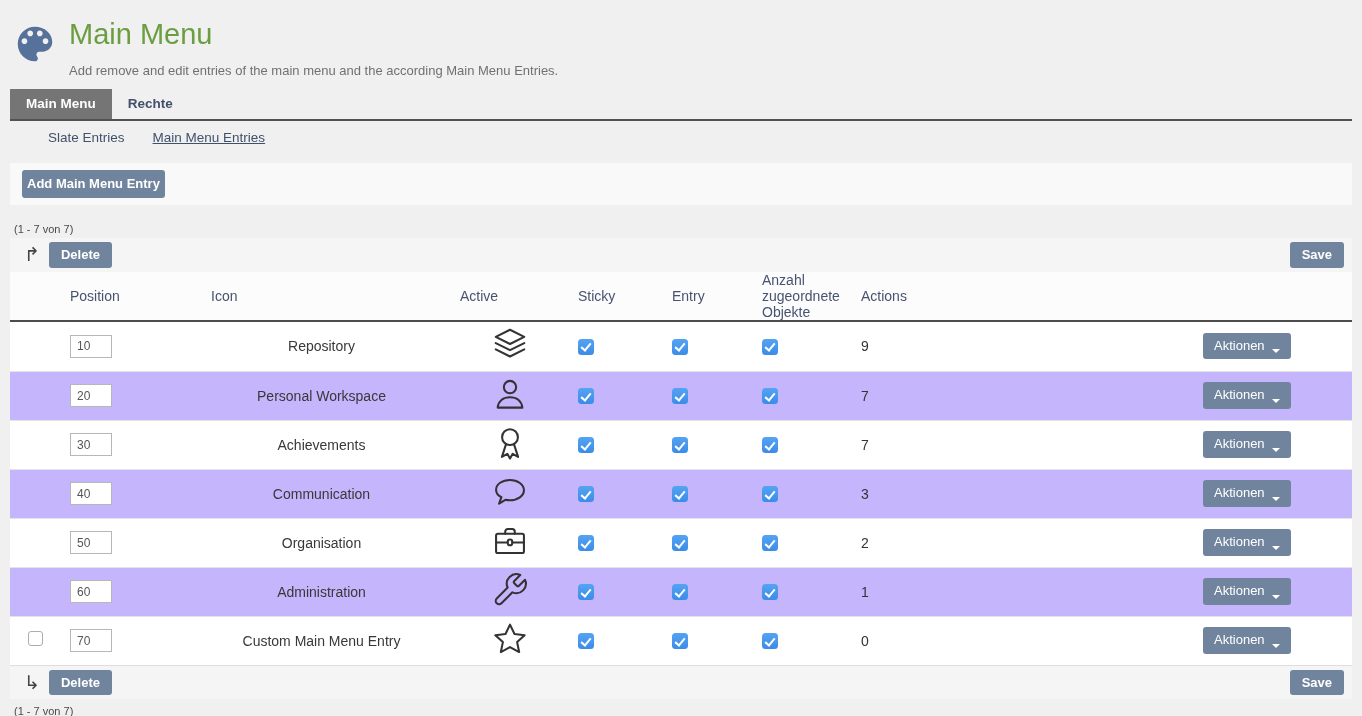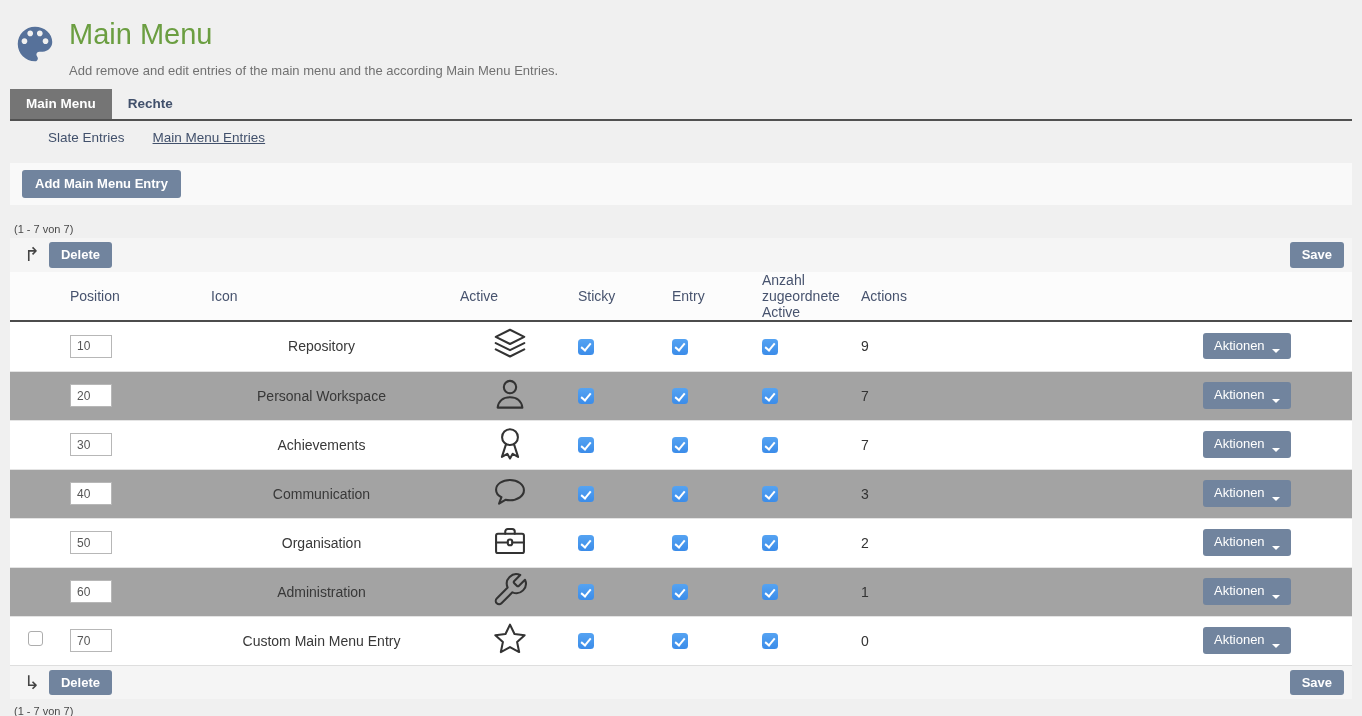--- a/index.html
+++ b/index.html
@@ -34,21 +34,21 @@
   .subtabbar { display: flex; gap: 28px; padding: 9px 0 8px 24px; margin-left: 24px; }
   .subtab { font-size: 13.5px; color: #41506b; cursor: pointer; }
   .subtab.active { text-decoration: underline; }
 
   
   .add-toolbar { margin: 10px 10px 0 10px; background: #f9f9f9; padding: 7px 12px; }
 
   .btn {
     background: var(--slate); color: #fff; border: none; border-radius: 3px;
     font-family: inherit; font-size: 13px; font-weight: 700; cursor: pointer;
-    padding: 6px 13px; line-height: 1.2;
+    padding: 6px 5px; line-height: 1.2;
   }
   .btn-small { padding: 5px 12px; }
   .btn-aktionen { display: inline-flex; align-items: flex-end; gap: 7px; padding: 5px 11px 6px 11px; font-weight: 400; font-size: 13px; }
   .caret { width: 0; height: 0; border-left: 4px solid transparent; border-right: 4px solid transparent; border-top: 4.5px solid #fff; display: inline-block; }
 
   
   .pagination { font-size: 11px; color: #4a4a4a; margin: 18px 0 3px 14px; }
   .pagination.bottom { margin: 6px 0 0 14px; }
 
   
@@ -62,21 +62,21 @@
     display: grid;
     grid-template-columns: 50px 113px 277px 118px 94px 90px 99px 342px 1fr;
     padding-left: 10px;
     align-items: center;
   }
   .thead { background: #fcfcfc; border-bottom: 2px solid #4c4c4c; min-height: 34px; }
   .thead .hcell { font-size: 14px; color: #47536e; }
   .c-icon-pad { padding-left: 28px; }
 
   .trow { min-height: 49px; background: #fff; }
-  .trow.alt { background: #a3a3a3; }
+  .trow.alt { background: #c4b5fd; }
   .trow + .trow { border-top: 1px solid #e4e4e4; }
 
   .pos-input {
     width: 42px; height: 23px; border: 1px solid #b7b7b7; border-radius: 0;
     font-family: inherit; font-size: 12px; color: #555; padding: 2px 6px; background: #fff;
   }
   .cell-title { font-size: 14px; color: #383838; text-align: center; }
   .row-icon { display: inline-flex; width: 44px; justify-content: center; }
   .row-icon svg { display: block; }
   .count { font-size: 14px; color: #333; }
@@ -135,21 +135,21 @@
     <button class="btn btn-small">Save</button>
   </div>
 
   <div class="grid-cols thead">
     <div class="hcell"></div>
     <div class="hcell">Position</div>
     <div class="hcell c-icon-pad">Icon</div>
     <div class="hcell">Active</div>
     <div class="hcell">Sticky</div>
     <div class="hcell">Entry</div>
-    <div class="hcell">Anzahl zugeordnete Active</div>
+    <div class="hcell">Anzahl zugeordnete Objekte</div>
     <div class="hcell">Actions</div>
   </div>
 
   <div id="tbody">
   <div class="grid-cols trow">
     <div><span class="cb-select" style="visibility: hidden;"></span></div>
     <div><input class="pos-input" value="10" style=""></div>
     <div class="cell-title">Repository</div>
     <div class="c-icon-pad"><span class="row-icon">
             <svg viewBox="0 0 24 24" width="38" height="38" fill="none" stroke="#333" stroke-width="1.3" stroke-linejoin="round" stroke-linecap="round">

